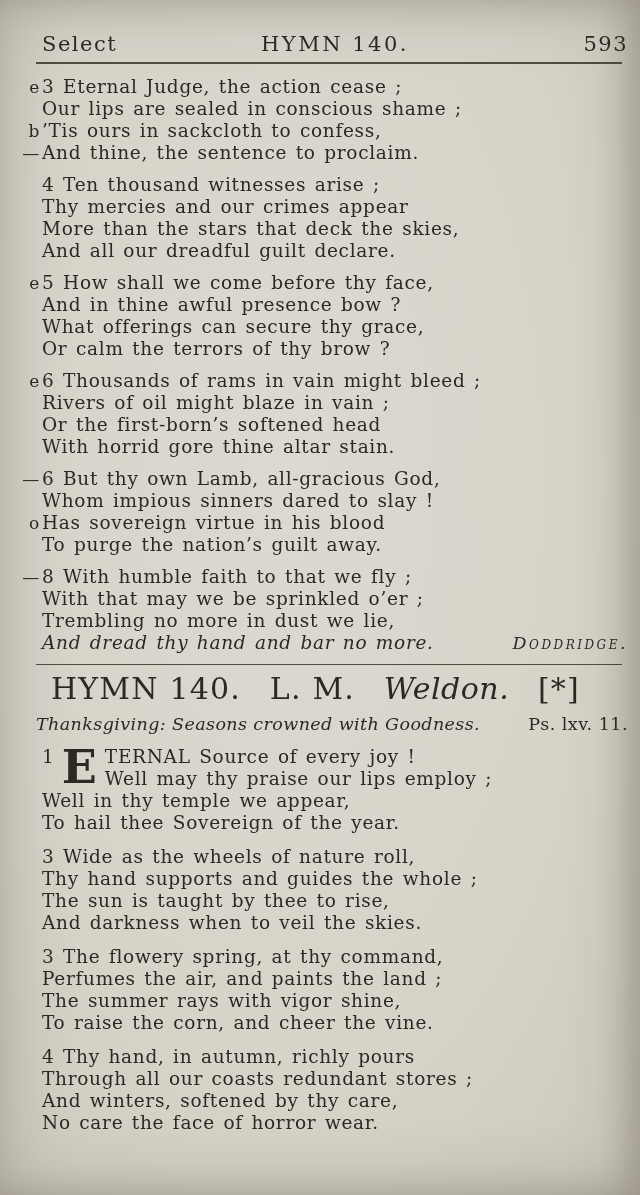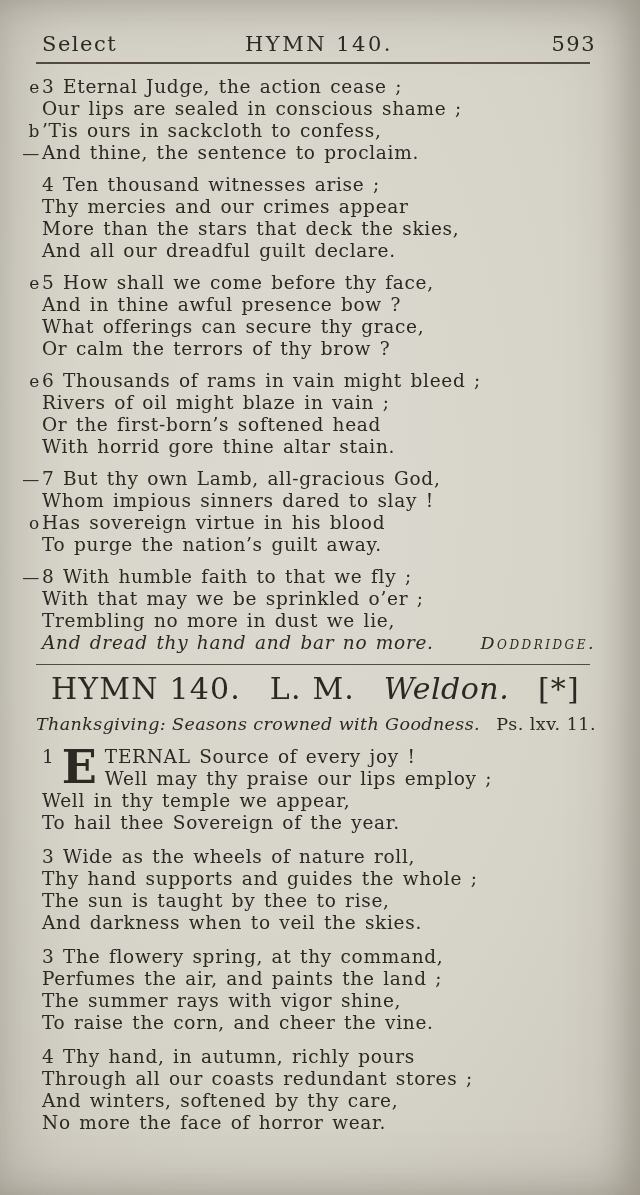--- a/index.html
+++ b/index.html
@@ -10,21 +10,21 @@
     overflow: hidden;
   }
   .page {
     position: relative;
     width: 640px; height: 1195px;
     background:
       radial-gradient(ellipse at 45% 40%, #dcd9d0 0%, #d6d3c9 60%, #ccc8bd 100%);
     box-shadow: inset 0 0 70px rgba(70, 62, 48, 0.28), inset -14px 0 28px rgba(70, 62, 48, 0.18);
     color: #2c2923;
     box-sizing: border-box;
-    padding: 32px 44px 0 42px;
+    padding: 32px 12px 0 42px;
   }
   
   .pg-header {
     display: grid;
     grid-template-columns: 1fr auto 1fr;
     align-items: baseline;
     font-size: 21px;
     letter-spacing: 1.5px;
     margin-bottom: 4px;
   }
@@ -134,21 +134,21 @@
     </div>
 
     <div class="stanza">
       <div class="vline"><span class="marker">e</span><span class="ltext">6 Thousands of rams in vain might bleed ;</span></div>
       <div class="vline"><span class="marker"></span><span class="ltext">Rivers of oil might blaze in vain ;</span></div>
       <div class="vline"><span class="marker"></span><span class="ltext">Or the first-born’s softened head</span></div>
       <div class="vline"><span class="marker"></span><span class="ltext">With horrid gore thine altar stain.</span></div>
     </div>
 
     <div class="stanza">
-      <div class="vline"><span class="marker">—</span><span class="ltext">7 But thy own Lamb, all-gracious God,</span></div>
+      <div class="vline"><span class="marker">—</span><span class="ltext">6 But thy own Lamb, all-gracious God,</span></div>
       <div class="vline"><span class="marker"></span><span class="ltext">Whom impious sinners dared to slay !</span></div>
       <div class="vline"><span class="marker">o</span><span class="ltext">Has sovereign virtue in his blood</span></div>
       <div class="vline"><span class="marker"></span><span class="ltext">To purge the nation’s guilt away.</span></div>
     </div>
 
     <div class="stanza">
       <div class="vline"><span class="marker">—</span><span class="ltext">8 With humble faith to that we fly ;</span></div>
       <div class="vline"><span class="marker"></span><span class="ltext">With that may we be sprinkled o’er ;</span></div>
       <div class="vline"><span class="marker"></span><span class="ltext">Trembling no more in dust we lie,</span></div>
       <div class="vline attr-line">
@@ -195,17 +195,17 @@
       <div class="vline"><span class="ltext">3 The flowery spring, at thy command,</span></div>
       <div class="vline"><span class="ltext">Perfumes the air, and paints the land ;</span></div>
       <div class="vline"><span class="ltext">The summer rays with vigor shine,</span></div>
       <div class="vline"><span class="ltext">To raise the corn, and cheer the vine.</span></div>
     </div>
 
     <div class="plain-stanza">
       <div class="vline"><span class="ltext">4 Thy hand, in autumn, richly pours</span></div>
       <div class="vline"><span class="ltext">Through all our coasts redundant stores ;</span></div>
       <div class="vline"><span class="ltext">And winters, softened by thy care,</span></div>
-      <div class="vline"><span class="ltext">No more the face of horror wear.</span></div>
+      <div class="vline"><span class="ltext">No care the face of horror wear.</span></div>
     </div>
 
   </div>
 </div>
 
 </body></html>

